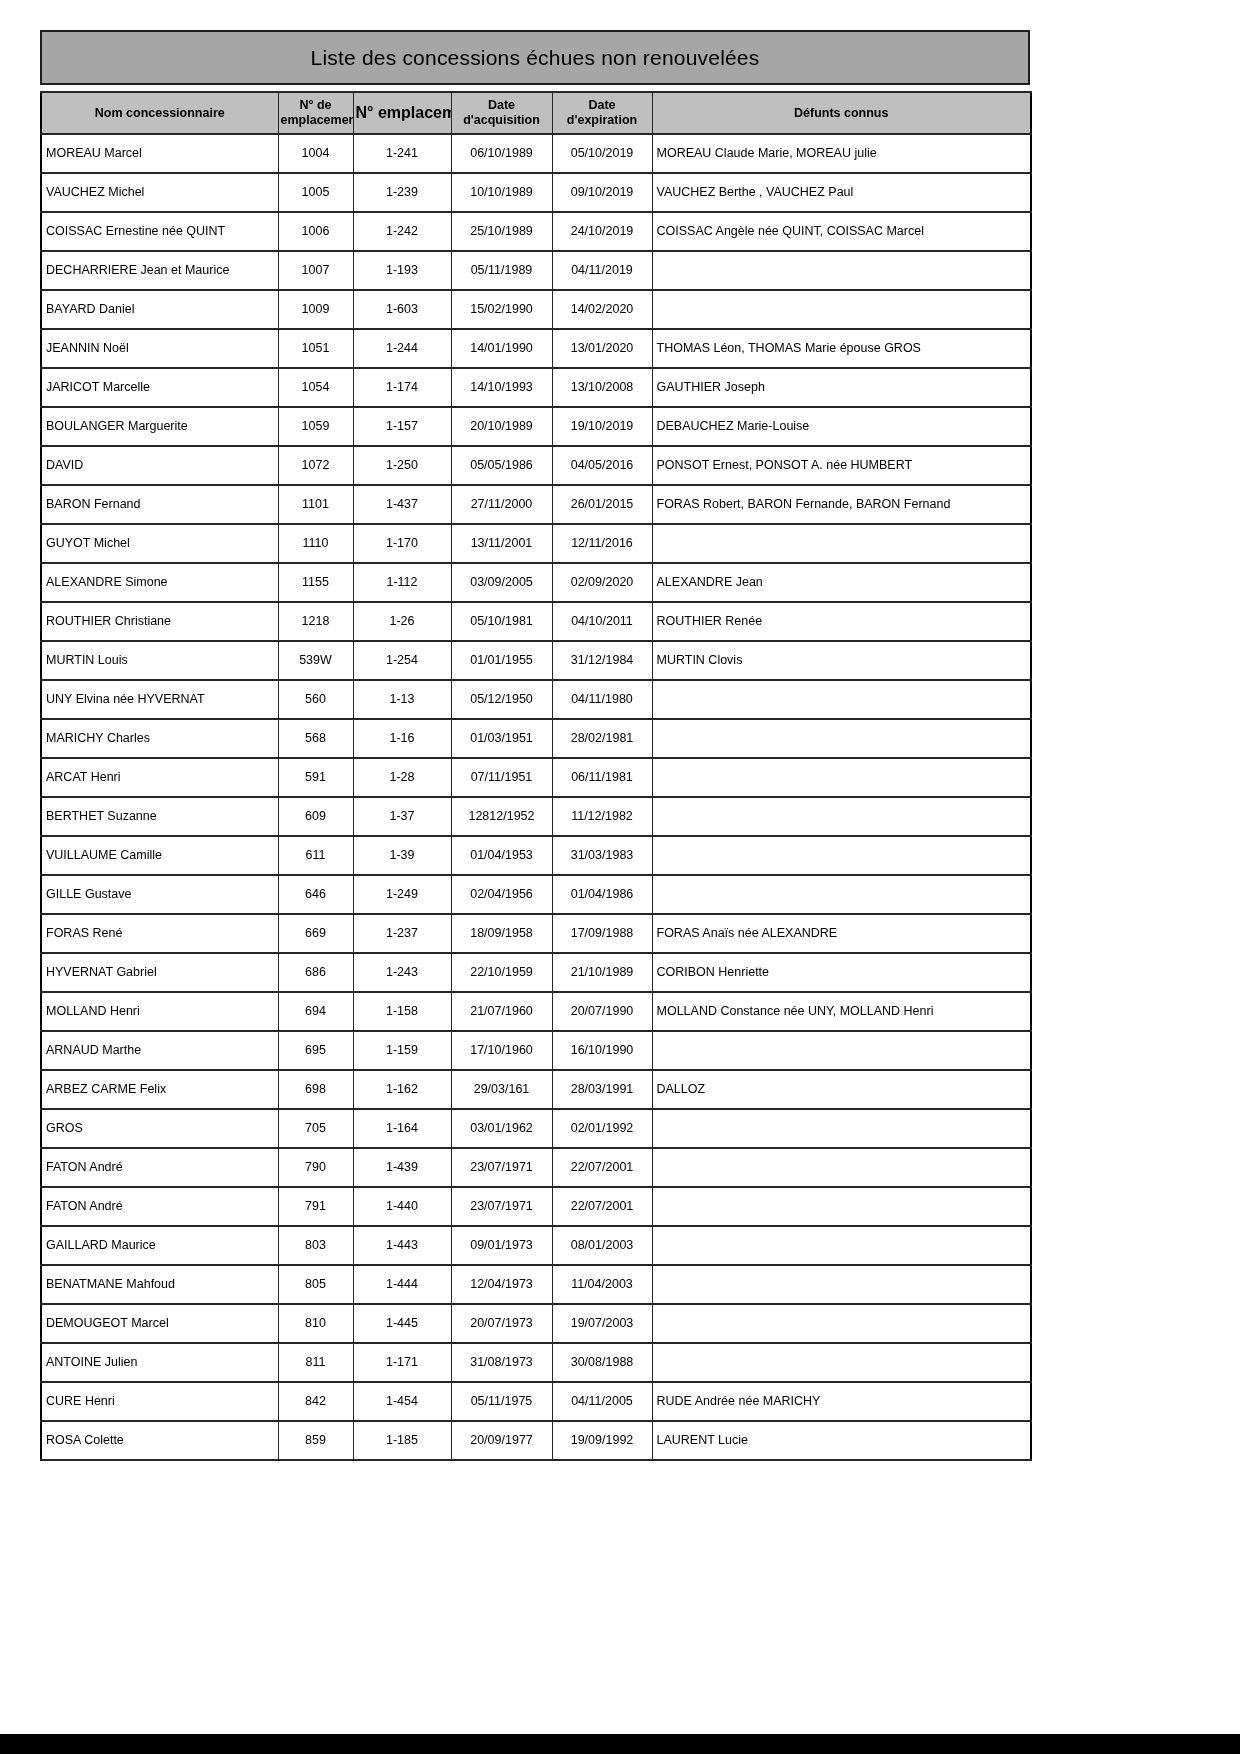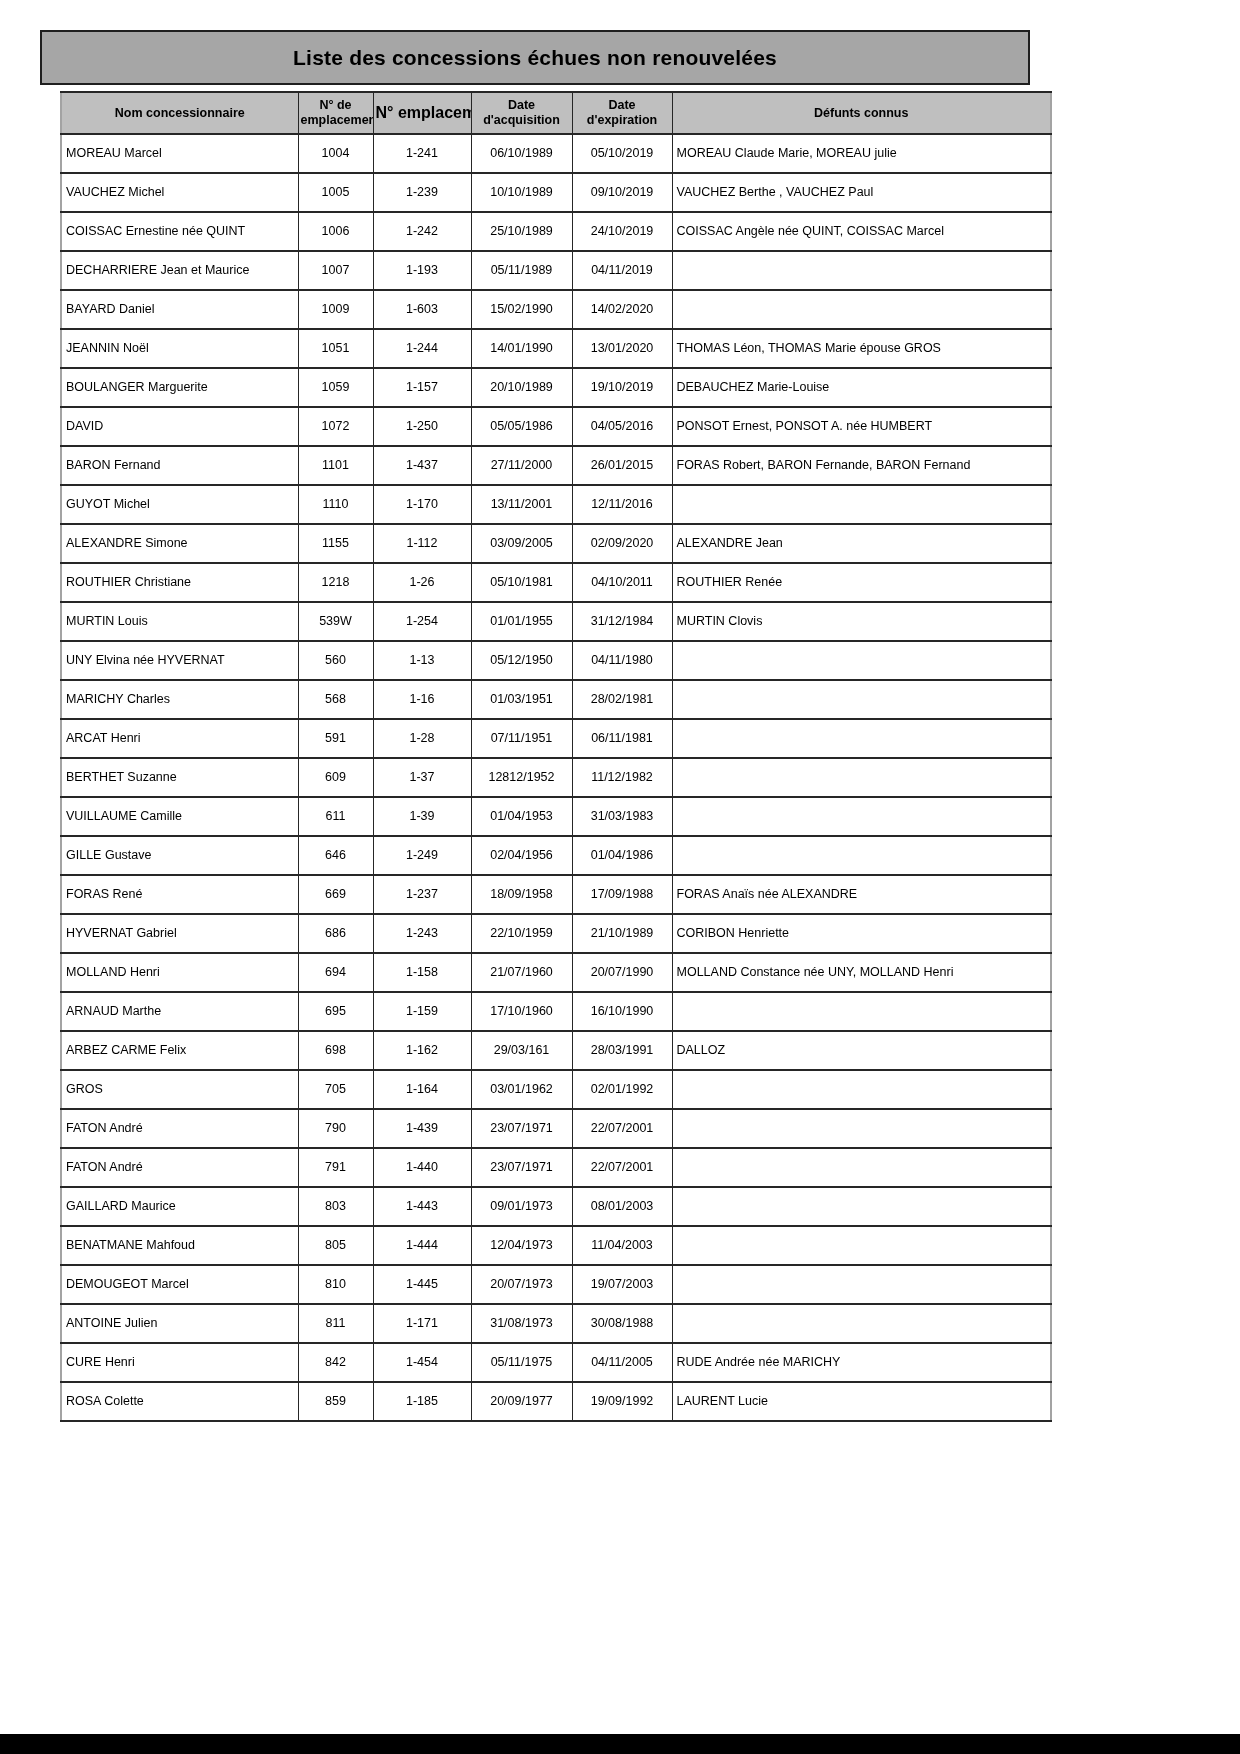--- a/index.html
+++ b/index.html
@@ -24,31 +24,30 @@
   .title-bar {
     box-sizing: border-box;
     width: 100%;
     height: 55px;
     background: #a6a6a6;
     border: 2px solid #1f1f1f;
     display: flex;
     align-items: center;
     justify-content: center;
     font-size: 21px;
-    font-weight: bold;
+    font-weight: normal;
     color: #000000;
     letter-spacing: 0.2px;
   }
   .gap { height: 6px; }
   table.conc {
     width: 100%;
     border-collapse: collapse;
     table-layout: fixed;
-    border: 2px solid #a3a3a3;
-    margin-left: 20px;
+    border: 2px solid #000000;
   }
   table.conc th, table.conc td {
     border: 1px solid #262626;
     border-top-width: 2px;
     border-bottom-width: 2px;
     color: #000000;
     overflow: hidden;
   }
   table.conc th {
     background: #bfbfbf;
@@ -151,20 +150,28 @@
           </tr>
           <tr>
             <td class="col-0">JEANNIN Noël</td>
             <td class="col-1">1051</td>
             <td class="col-2">1-244</td>
             <td class="col-3">14/01/1990</td>
             <td class="col-4">13/01/2020</td>
             <td class="col-5">THOMAS Léon, THOMAS Marie épouse GROS</td>
           </tr>
           <tr>
+            <td class="col-0">JARICOT Marcelle</td>
+            <td class="col-1">1054</td>
+            <td class="col-2">1-174</td>
+            <td class="col-3">14/10/1993</td>
+            <td class="col-4">13/10/2008</td>
+            <td class="col-5">GAUTHIER Joseph</td>
+          </tr>
+          <tr>
             <td class="col-0">BOULANGER Marguerite</td>
             <td class="col-1">1059</td>
             <td class="col-2">1-157</td>
             <td class="col-3">20/10/1989</td>
             <td class="col-4">19/10/2019</td>
             <td class="col-5">DEBAUCHEZ Marie-Louise</td>
           </tr>
           <tr>
             <td class="col-0">DAVID</td>
             <td class="col-1">1072</td>

